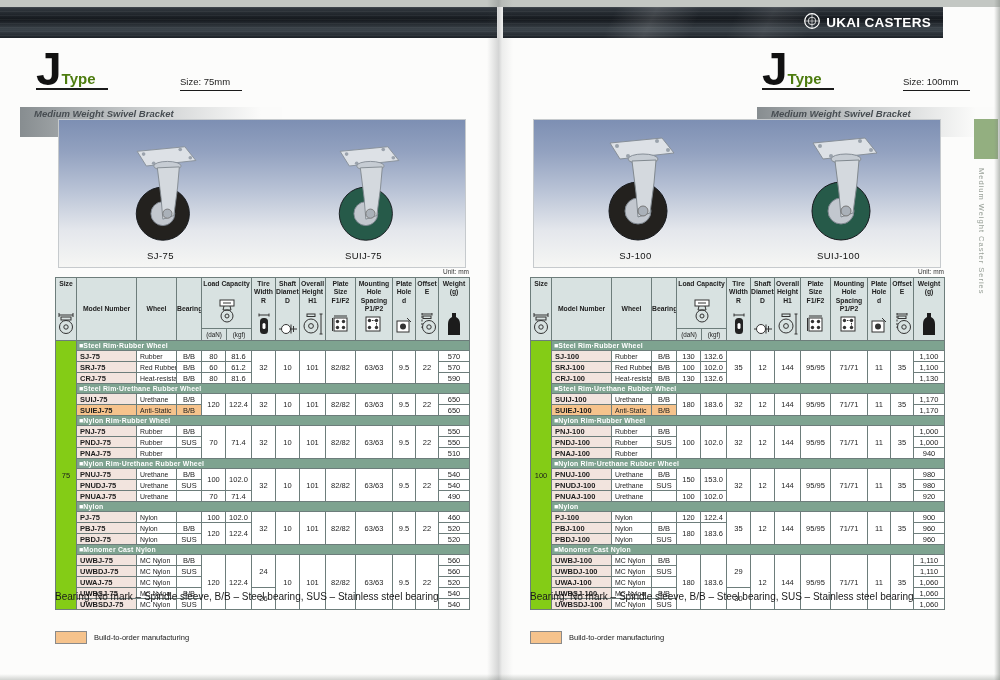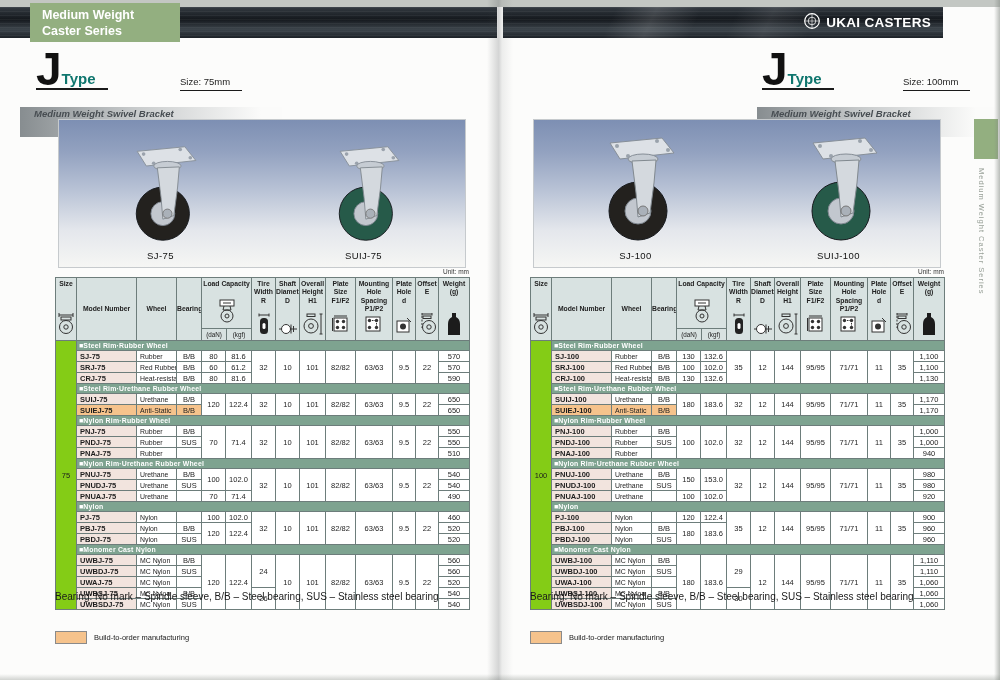--- a/index.html
+++ b/index.html
@@ -14,21 +14,21 @@
      background:linear-gradient(115deg,transparent 25%,rgba(255,255,255,.14) 34%,transparent 44%,transparent 52%,rgba(255,255,255,.09) 60%,transparent 70%);}
   .dark-band::after{content:"";position:absolute;inset:0;
      background:repeating-linear-gradient(to bottom,rgba(255,255,255,.05) 0 1px,transparent 1px 4px);}
   .brand{position:absolute;right:12px;top:0;height:31px;display:flex;align-items:center;gap:5px;z-index:2;}
   .brand-text{color:#fff;font-weight:bold;font-size:13.5px;letter-spacing:.3px;}
   .series-box{position:absolute;left:30px;top:3px;width:150px;height:39px;background:#93af80;color:#fff;
      font-weight:bold;font-size:12.5px;line-height:1.3;padding:4px 0 0 12px;box-sizing:border-box;z-index:3;}
   .jblock{position:absolute;top:46px;height:42px;display:flex;align-items:flex-end;
      border-bottom:2px solid #1a1a1a;padding-right:12px;}
   .jletter{font-size:46px;font-weight:bold;line-height:.8;letter-spacing:-2px;color:#111;}
-  .jword{font-size:15px;font-weight:bold;margin:0 0 1px 2px;color:#0f766e;}
+  .jword{font-size:15px;font-weight:bold;margin:0 0 1px 2px;color:#4d7c0f;}
   .size-label{position:absolute;top:76px;font-size:9.5px;color:#222;border-bottom:1.5px solid #1a1a1a;padding:0 12px 3px 0;}
   .subtitle-bar{position:absolute;top:91px;height:30px;
      background:linear-gradient(to right,#878d90,#c9cccd 45%,#fbfbfa 92%);
      font-size:9.5px;font-style:italic;font-weight:bold;color:#474d52;line-height:13px;padding-left:14px;box-sizing:border-box;margin-top:16px;}
   .panel{position:absolute;top:119px;width:408px;height:149px;border:1px solid #c6cacd;box-sizing:border-box;
      background:linear-gradient(to bottom,#7d8fb3 0%,#93a2c0 22%,#b9c3d6 48%,#e4e7ec 75%,#f6f6f4 100%);display:flex;}
   .figure{flex:1;display:flex;flex-direction:column;align-items:center;justify-content:flex-end;padding-bottom:6px;}
   .figcap{font-size:9.5px;color:#111;letter-spacing:.4px;margin-top:1px;}
   .unit-note{position:absolute;top:268px;width:414px;text-align:right;font-size:6.5px;color:#333;}
   table.spec{position:absolute;top:277px;border-collapse:collapse;table-layout:fixed;width:414px;background:#fff;}
@@ -70,24 +70,20 @@
     <div class="brand">
       <span class="brand-icon">
         <svg width="18" height="18" viewBox="0 0 18 18">
             <circle cx="9" cy="9" r="7.3" fill="none" stroke="#fff" stroke-width="1.2"></circle>
             <circle cx="9" cy="9" r="3.8" fill="none" stroke="#fff" stroke-width="0.8"></circle>
             <path d="M9 1.7 V16.3 M1.7 9 H16.3" stroke="#fff" stroke-width="0.6"></path>
           </svg>
       </span>
       <span class="brand-text">UKAI CASTERS</span>
     </div>
-  </div>
-  <div class="series-box">
-    <div>Medium Weight</div>
-    <div>Caster Series</div>
   </div>
 
   <div class="jblock" style="left:36px">
     <span class="jletter">J</span>
     <span class="jword">Type</span>
   </div>
   <div class="size-label" style="left:180px">Size: 75mm</div>
   <div class="subtitle-bar" style="left:20px;width:262px">
     <span>Medium Weight Swivel Bracket</span>
   </div>

